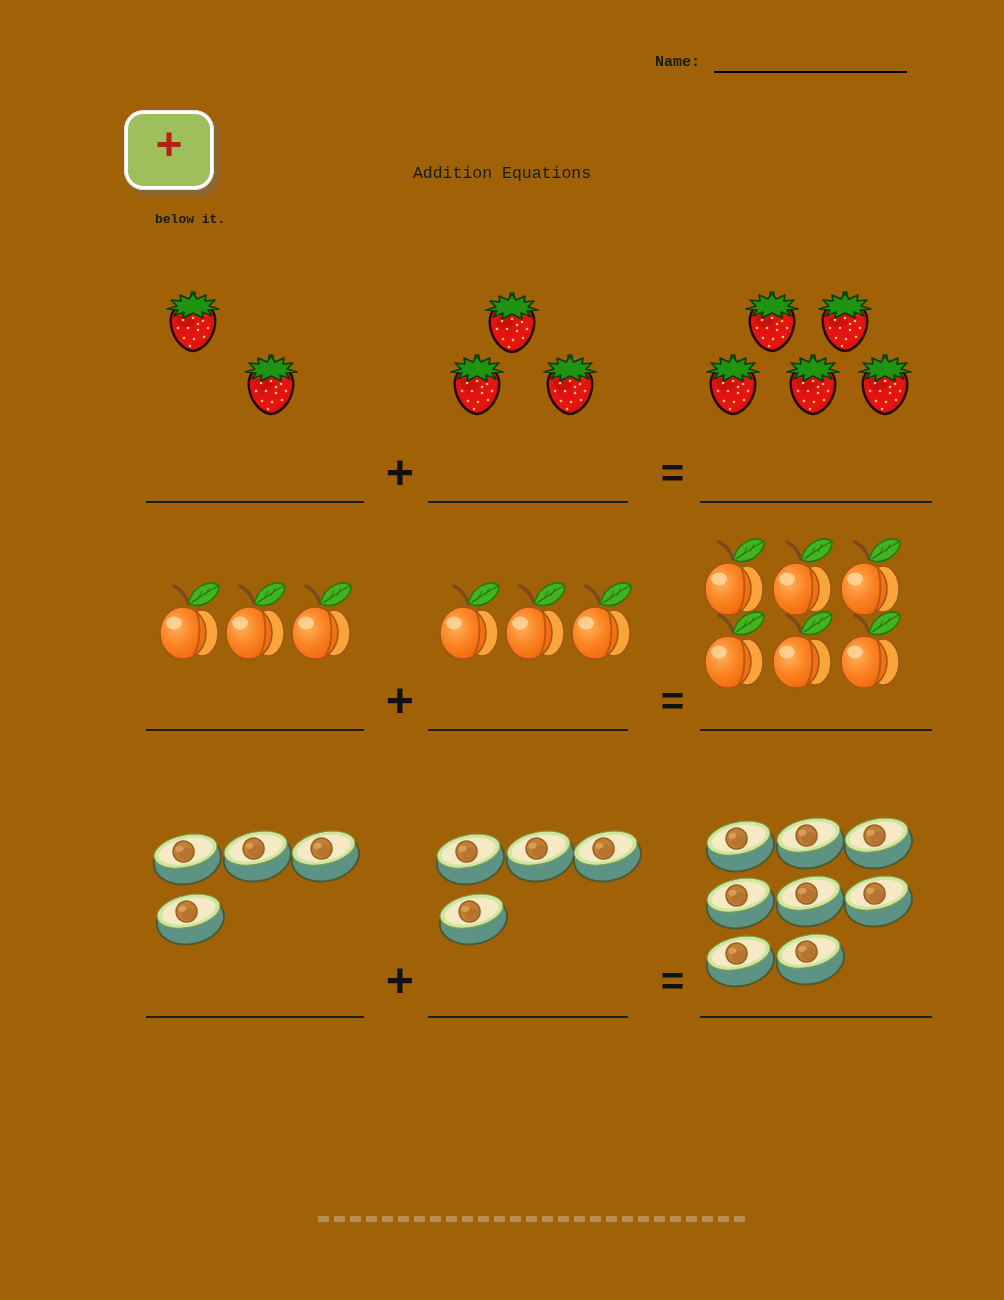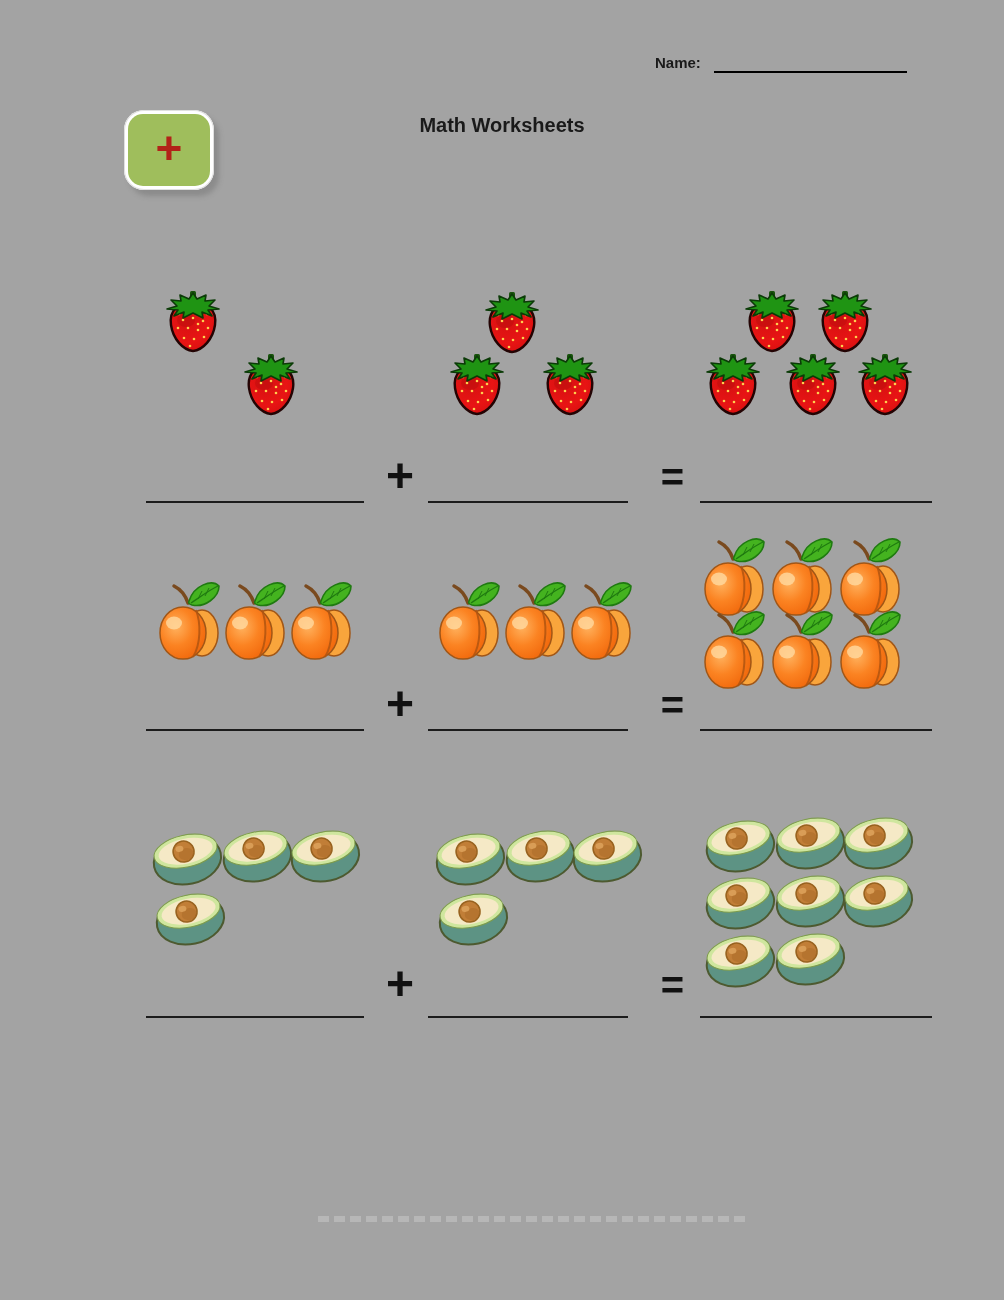--- a/index.html
+++ b/index.html
@@ -1,18 +1,18 @@
 <!DOCTYPE html>
 <html style="--logo-green: #9fbe5c; --plus-red: #b22318; --text: #1a1a1a;"><head>
 <meta charset="utf-8">
 <style>
   html,body{margin:0;padding:0;background:#ffffff;}
   .sheet{
-    position:relative;width:1004px;height:1300px;background:#a3a3a3;
-    font-family:Liberation Sans, sans-serif;color:var(--text,#1a1a1a);
+    position:relative;width:1004px;height:1300px;background:#a16207;
+    font-family:Liberation Mono, monospace;color:var(--text,#1a1a1a);
     overflow:hidden;
   }
   
   .name-label{position:absolute;left:655px;top:54px;font-size:15px;font-weight:700;line-height:18px;}
   .name-line{position:absolute;left:714px;top:54px;width:193px;height:17px;border-bottom:2.5px solid #000;}
   .logo{position:absolute;left:124px;top:110px;width:90px;height:80px;background:#fff;
         border-radius:20px;box-shadow:5px 6px 5px rgba(110,110,110,.45),0 0 0 1px #e0e0e0 inset;
         display:flex;align-items:center;justify-content:center;}
   .logo-inner{width:82px;height:72px;border-radius:15px;background:var(--logo-green,#9fbe5c);
         display:flex;align-items:center;justify-content:center;}
@@ -102,23 +102,24 @@
 <div class="sheet">
   <span class="name-label">Name:</span>
   <span class="name-line"></span>
 
   <div class="logo">
     <div class="logo-inner">
       <span class="logo-plus">+</span>
     </div>
   </div>
 
-  <h1 class="page-title">Math Worksheets</h1>
+  <h2 class="page-subtitle">Addition Equations</h2>
 
   <p class="instructions">
+    <span>below it.</span>
   </p>
 
   <div id="problems">
       <div class="problem-row">
         <div>
           <span class="fruit" style="left: 163px; top: 291px; width: 60px; height: 64px;">
             <svg viewBox="0 0 60 64">
               <use href="#sym-strawberry"></use>
             </svg>
           </span>

